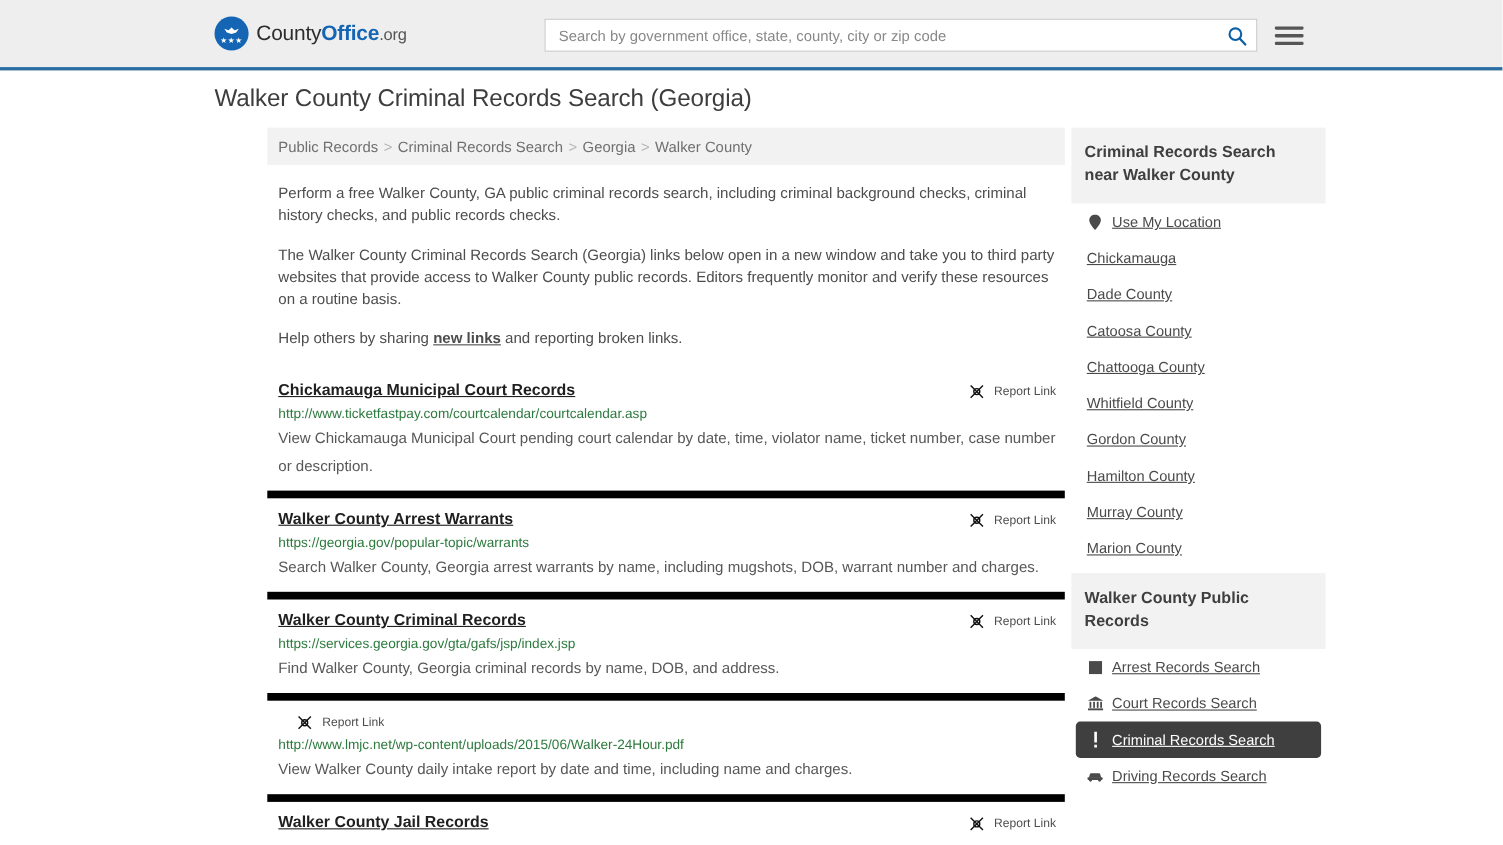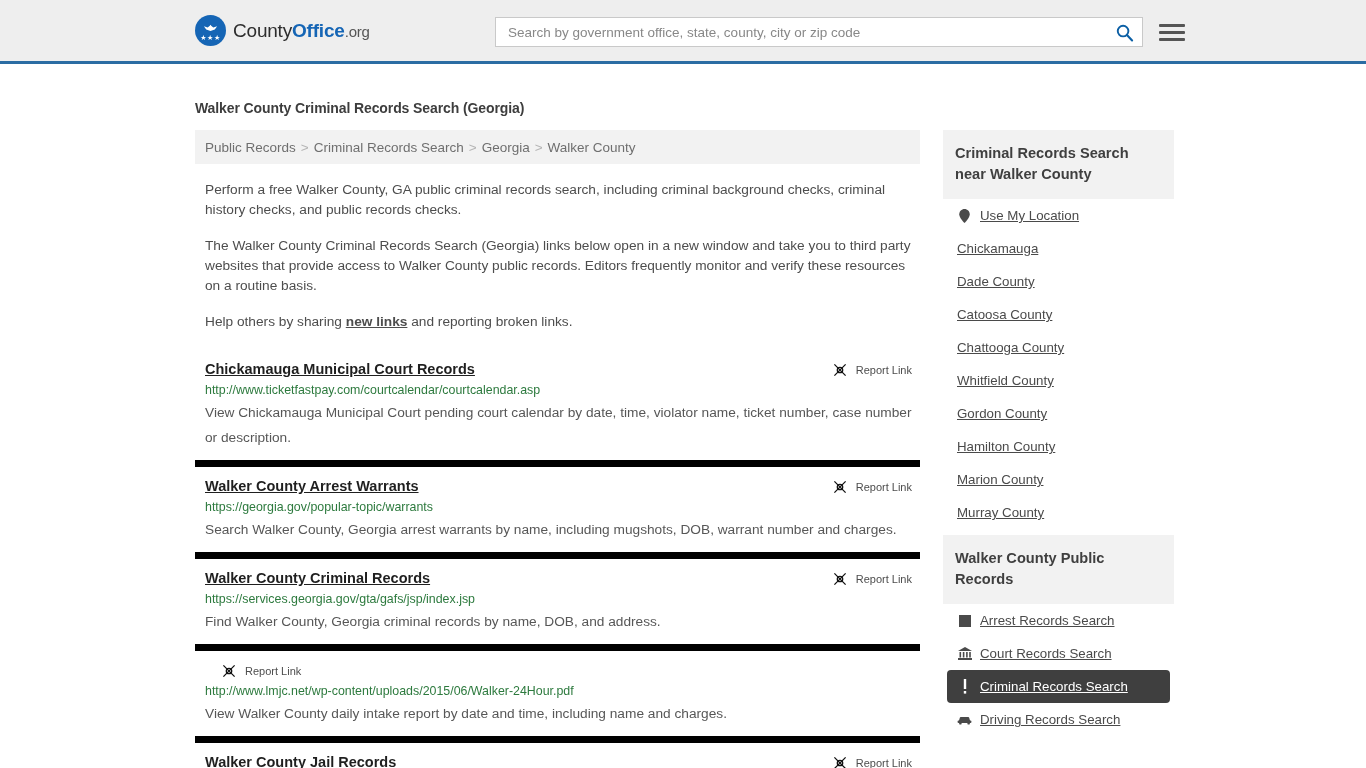--- a/index.html
+++ b/index.html
@@ -99,31 +99,32 @@
     background: #555;
     border-radius: 1px;
   }
 
   
   .page {
     position: relative;
     width: 1366px;
   }
   h1.page-title {
-    margin: 36px 0 0 195px;
-    font-size: 14px;
-    font-weight: bold;
+    margin: 12px 0 0 195px;
+    font-size: 22px;
+    font-weight: normal;
     color: #3d3d3d;
     letter-spacing: -0.1px;
   }
   .columns {
     display: flex;
     margin-top: 14px;
     padding-left: 195px;
-    gap: 23px;
+    gap: 6px;
+    margin-left: 48px;
   }
   .main-col { width: 725px; }
   .side-col { width: 231px; }
 
   
   .breadcrumb {
     background: #f2f2f2;
     height: 34px;
     display: flex;
     align-items: center;
@@ -396,24 +397,24 @@
           <div class="side-item">
             <a>Whitfield County</a>
           </div>
           <div class="side-item">
             <a>Gordon County</a>
           </div>
           <div class="side-item">
             <a>Hamilton County</a>
           </div>
           <div class="side-item">
+            <a>Murray County</a>
+          </div>
+          <div class="side-item">
             <a>Marion County</a>
-          </div>
-          <div class="side-item">
-            <a>Murray County</a>
           </div>
         </div>
       </div>
 
       <div class="side-panel">
         <div class="side-head">Walker County Public Records</div>
         <div class="side-list">
 
           <div class="side-item">
             <span class="side-icon">

